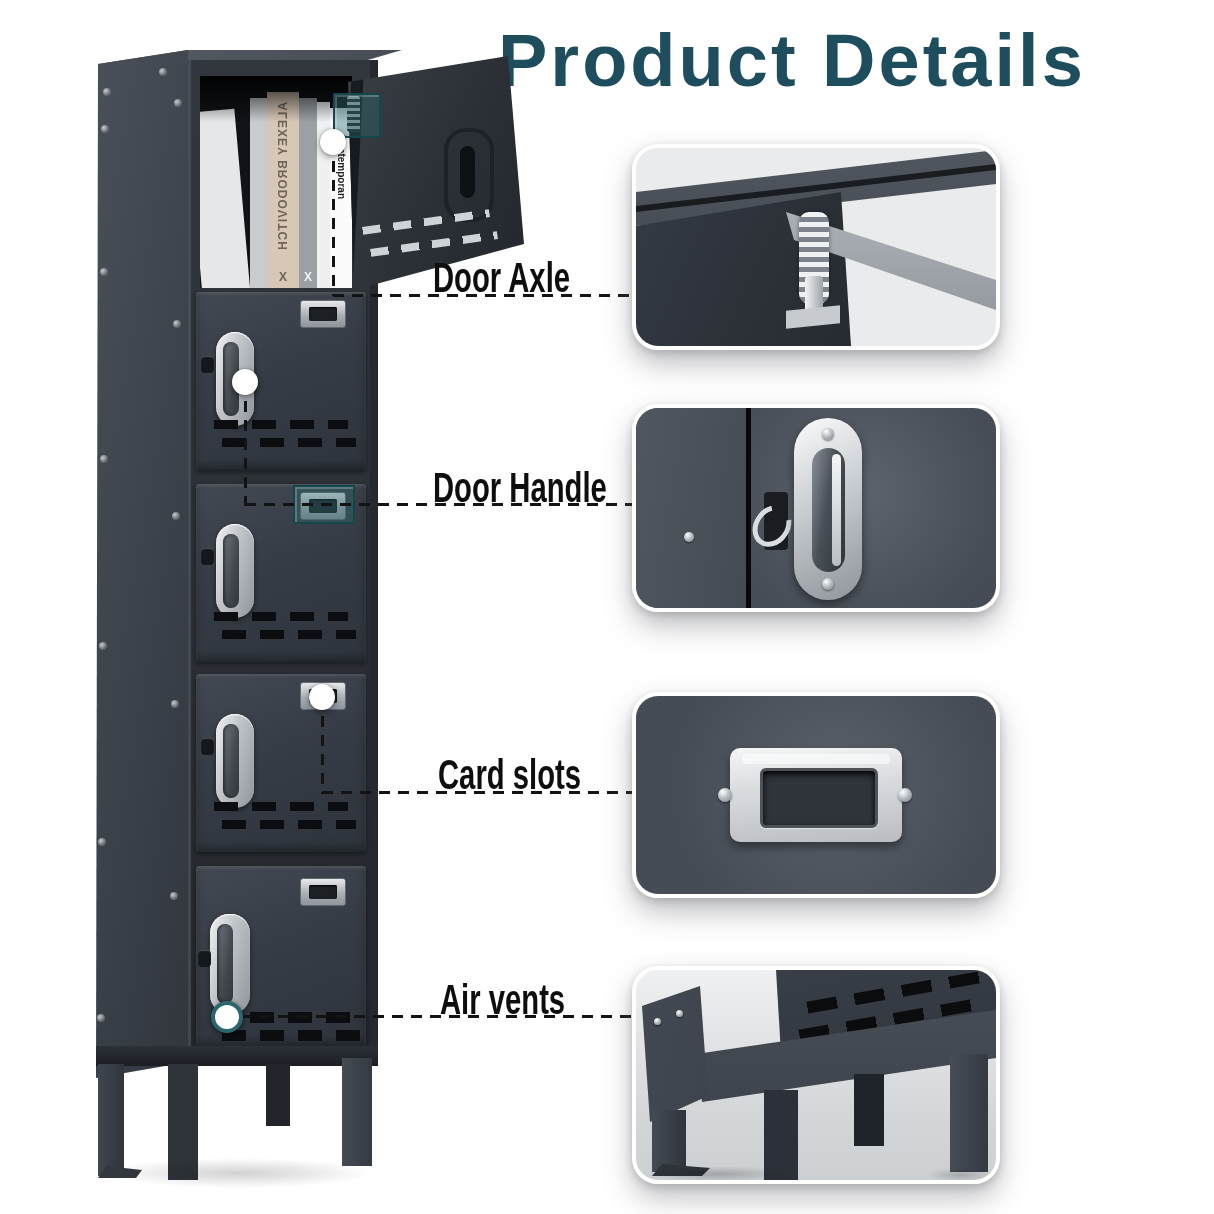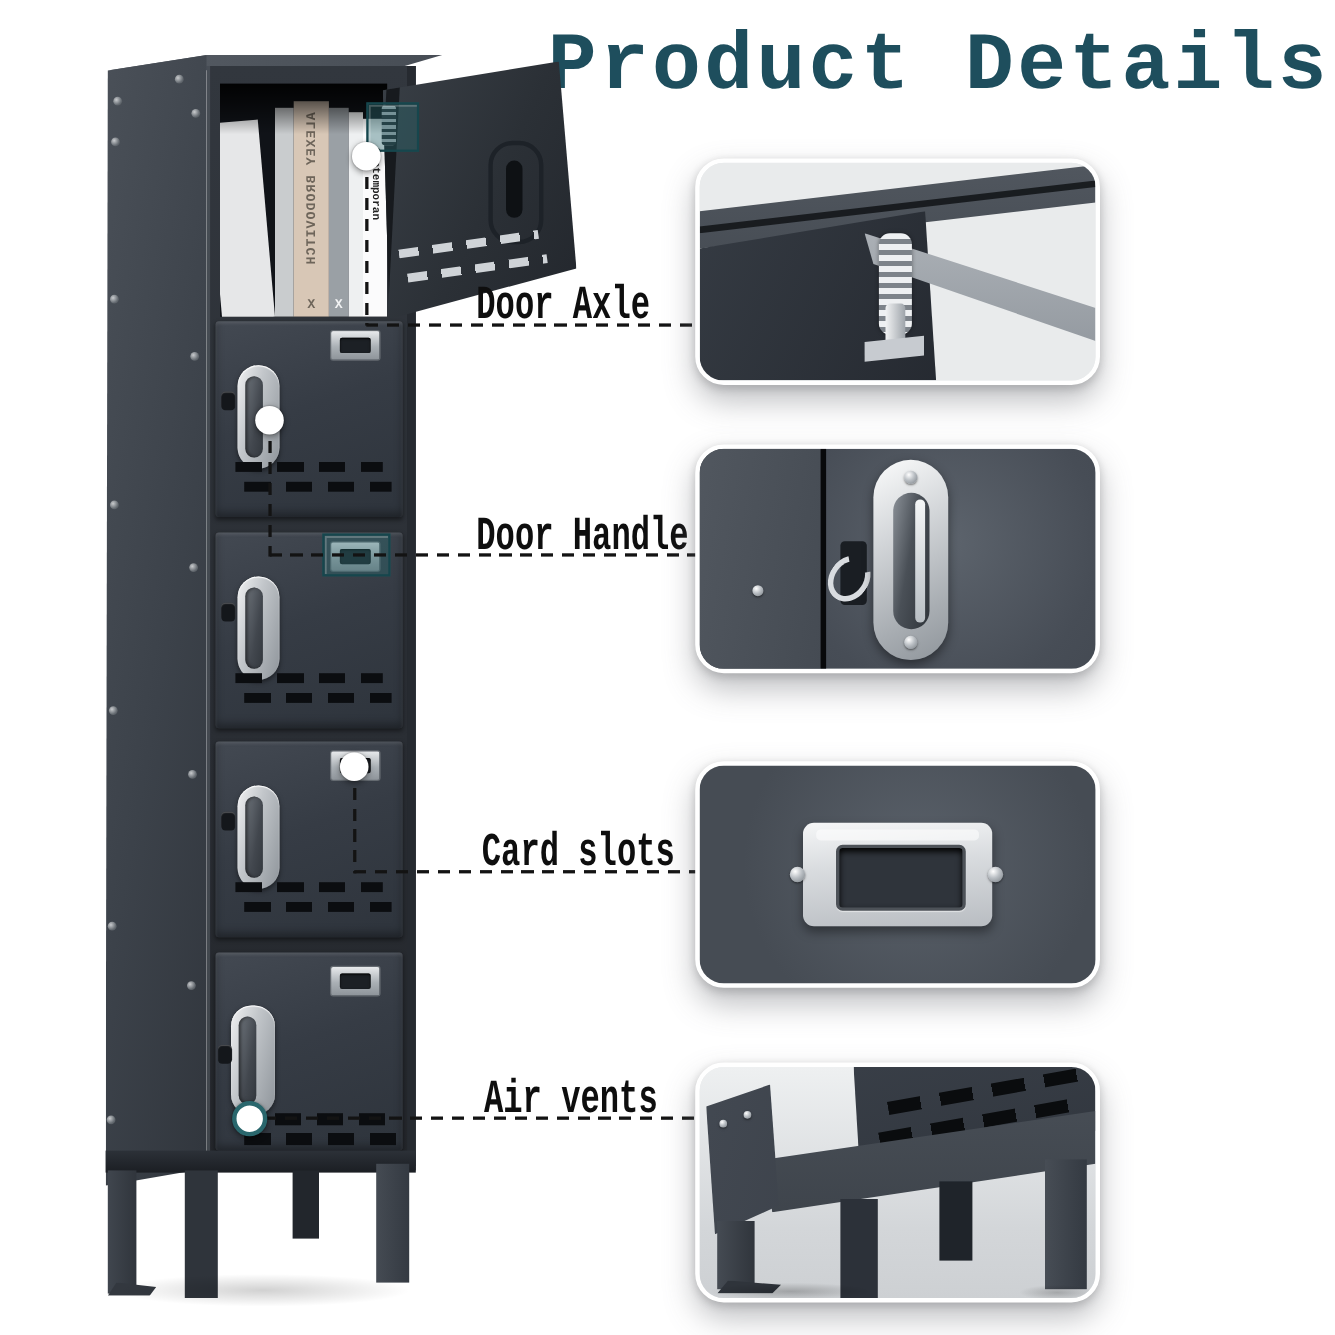--- a/index.html
+++ b/index.html
@@ -1,17 +1,17 @@
 <!DOCTYPE html>
 <html><head>
 <meta charset="utf-8">
 <style>
   html,body{margin:0;padding:0;background:#ffffff;}
   .stage{position:relative;width:1214px;height:1214px;background:#fff;overflow:hidden;
-         font-family:Liberation Mono, monospace;}
+         font-family:Liberation Sans, sans-serif;}
   .abs{position:absolute;}
 
   
   .title{position:absolute;left:498px;top:24px;margin:0;font-size:74px;font-weight:bold;
          letter-spacing:3px;color:#1E4E5D;line-height:1;white-space:nowrap;}
 
   
   .side-panel{left:96px;top:50px;width:92px;height:1028px;
      clip-path:polygon(2px 14px,92px 0px,92px 1012px,0px 1028px);
      background:linear-gradient(100deg,#4a5058 0%,#3c424a 55%,#31363d 100%);}

